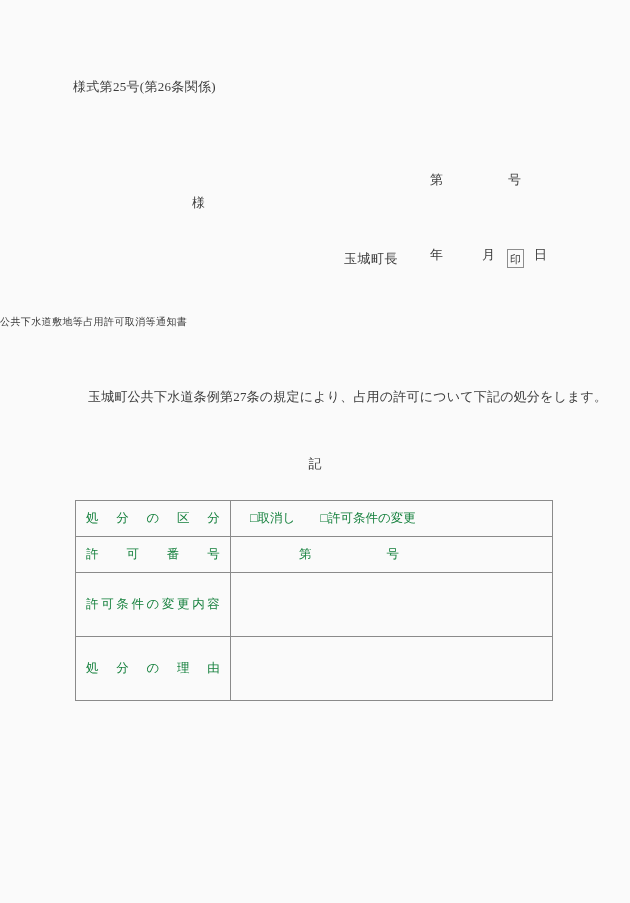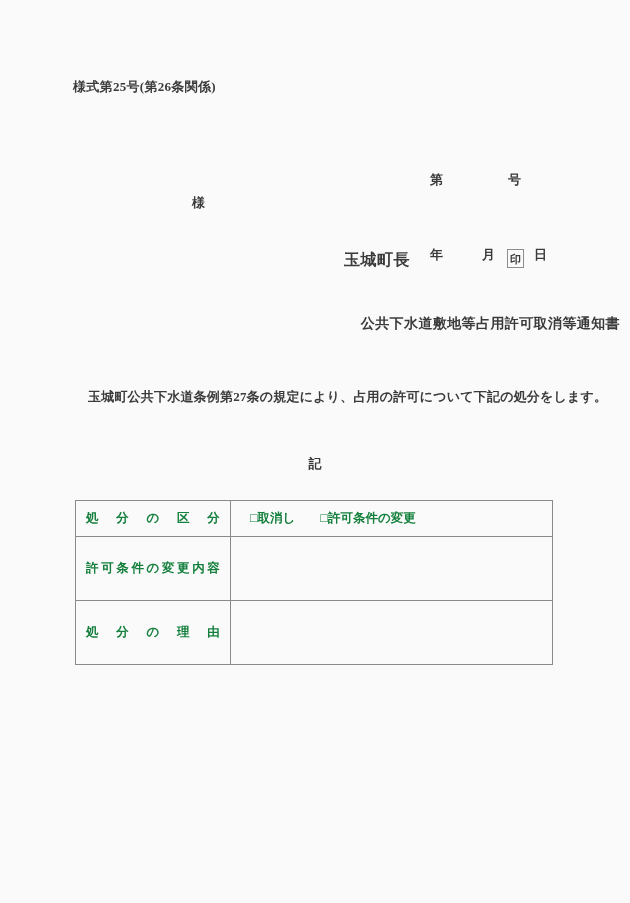--- a/index.html
+++ b/index.html
@@ -12,21 +12,20 @@
     background: #fafafa;
     font-family: "Liberation Serif", "DejaVu Serif", serif;
     color: #3b3b3b;
     position: relative;
     overflow: hidden;
     -webkit-font-smoothing: antialiased;
   }
   .page {
     position: absolute;
     inset: 0;
-    font-weight: bold;
   }
 
   
   .form-no {
     position: absolute;
     left: 73px;
     top: 78px;
     font-size: 13px;
     letter-spacing: 0.3px;
     white-space: nowrap;
@@ -58,45 +57,45 @@
     position: absolute;
     left: 344px;
     top: 249px;
     width: 190px;
     height: 24px;
   }
   .issuer-name {
     position: absolute;
     left: 0;
     top: 1px;
-    font-size: 16px;
+    font-size: 13px;
     letter-spacing: 0.5px;
     white-space: nowrap;
   }
   .seal-box {
     position: absolute;
     left: 163px;
     top: 0px;
     width: 17px;
     height: 19px;
     border: 1px solid #8d8d8d;
     font-size: 11px;
     line-height: 19px;
     text-align: center;
     box-sizing: border-box;
   }
 
   
   .doc-title {
     position: absolute;
     left: 0;
-    right: 10px;
+    right: 4px;
     top: 315px;
-    text-align: right;
-    font-size: 14px;
+    text-align: left;
+    font-size: 10px;
     letter-spacing: 0.4px;
   }
 
   
   .body-text {
     position: absolute;
     left: 88px;
     top: 388px;
     font-size: 13px;
     letter-spacing: 0.2px;
@@ -170,20 +169,24 @@
   <div class="body-text">玉城町公共下水道条例第27条の規定により、占用の許可について下記の処分をします。</div>
 
   <div class="ki-mark">記</div>
 
   <table class="form-table">
     <tbody>
       <tr class="r-short">
         <td class="label">処分の区分</td>
         <td class="value">□取消し　　□許可条件の変更</td>
       </tr>
+      <tr class="r-short">
+        <td class="label">許可番号</td>
+        <td class="value indent">第　　　　　　号</td>
+      </tr>
       <tr class="r-tall">
         <td class="label">許可条件の変更内容</td>
         <td class="value"></td>
       </tr>
       <tr class="r-tall">
         <td class="label">処分の理由</td>
         <td class="value"></td>
       </tr>
     </tbody>
   </table>

